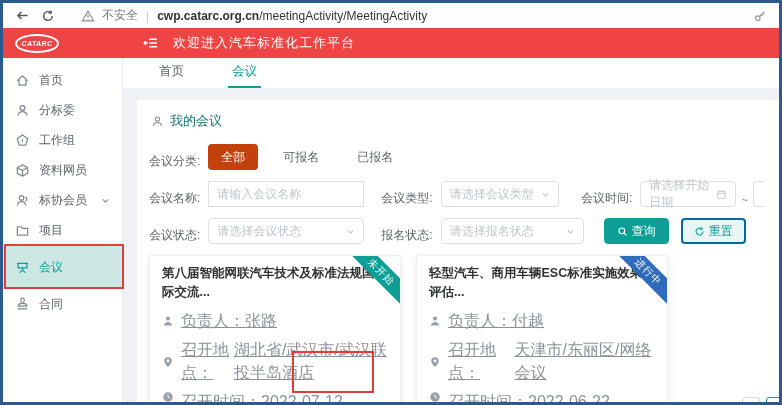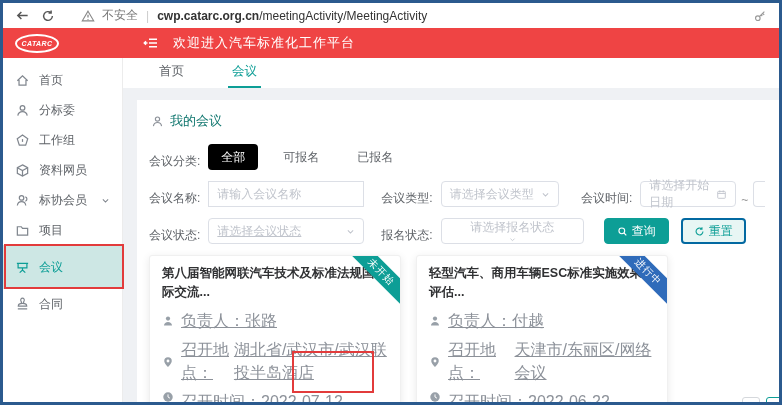--- a/index.html
+++ b/index.html
@@ -39,21 +39,21 @@
   .tab{font-size:12.5px;color:#5f6368;padding:6px 4px;margin-right:40px;cursor:pointer;border-bottom:2px solid transparent;}
   .tab.active{color:#0d9e96;border-bottom:2px solid #0d9e96;}
   
   .content-card{background:#fff;margin:12px 0 0 14px;flex:1;padding:12px 14px 8px 12px;position:relative;}
   .section-title{display:flex;align-items:center;font-size:13px;color:#0f766e;margin:0 0 14px 2px;}
   .section-title svg{margin-right:6px;}
   
   .filter-row{display:flex;align-items:flex-end;margin-bottom:11px;font-size:12px;color:#5f6368;}
   .flabel{flex:none;margin-right:8px;}
   .cat-btn{height:26px;padding:0 13px;font-size:12px;border:none;background:transparent;color:#5f6368;border-radius:4px;cursor:pointer;margin-right:12px;}
-  .cat-btn.selected{background:#000000;color:#fff;}
+  .cat-btn.selected{background:#c2410c;color:#fff;}
   .t-input{height:26px;border:1px solid #dcdfe6;border-radius:0;font-size:12px;padding:0 8px;color:#333;width:156px;font-family:inherit;}
   .t-input::placeholder{color:#c0c4cc;}
   .sel{height:26px;border:1px solid #dcdfe6;border-radius:4px;display:flex;align-items:center;padding:0 8px;color:#c0c4cc;cursor:pointer;background:#fff;}
   .sel .ph{flex:1;font-size:12px;}
   .date-box{width:113px;}
   .tilde{margin:0 5px;color:#999;}
   .stub-input{height:26px;width:14px;border:1px solid #dcdfe6;border-radius:4px 0 0 4px;border-right:none;background:#fff;}
   .btn{height:26px;border-radius:4px;font-size:12px;display:inline-flex;align-items:center;justify-content:center;cursor:pointer;font-family:inherit;}
   .btn svg{margin-right:4px;}
   .btn-search{background:#0d9e96;color:#fff;border:1px solid #0d9e96;padding:0 12px;margin-left:20px;}
@@ -243,28 +243,28 @@
                 <rect x="2.5" y="3.5" width="11" height="10" rx="1"></rect>
                 <path d="M2.5 6.5h11M5.5 2v3M10.5 2v3"></path>
               </svg>
           </div>
           <span class="tilde">~</span>
           <div class="stub-input"></div>
         </div>
 
         <div class="filter-row">
           <span class="flabel">会议状态:</span>
-          <div class="sel" style="width:156px;text-decoration:underline;">
+          <div class="sel" style="width:156px;">
             <span class="ph">请选择会议状态</span>
             <svg width="9" height="9" viewBox="0 0 12 12" fill="none" stroke="#c0c4cc" stroke-width="1.4">
                 <path d="M2.5 4.5 6 8l3.5-3.5"></path>
               </svg>
           </div>
           <span class="flabel" style="margin-left:17px;">报名状态:</span>
-          <div class="sel" style="width:143px;flex-direction:column;">
+          <div class="sel" style="width:143px;">
             <span class="ph">请选择报名状态</span>
             <svg width="9" height="9" viewBox="0 0 12 12" fill="none" stroke="#c0c4cc" stroke-width="1.4">
                 <path d="M2.5 4.5 6 8l3.5-3.5"></path>
               </svg>
           </div>
           <button class="btn btn-search">
             <svg width="11" height="11" viewBox="0 0 16 16" fill="none" stroke="#fff" stroke-width="1.6">
                 <circle cx="7" cy="7" r="4.2"></circle>
                 <path d="m10.2 10.2 3.3 3.3"></path>
               </svg>

